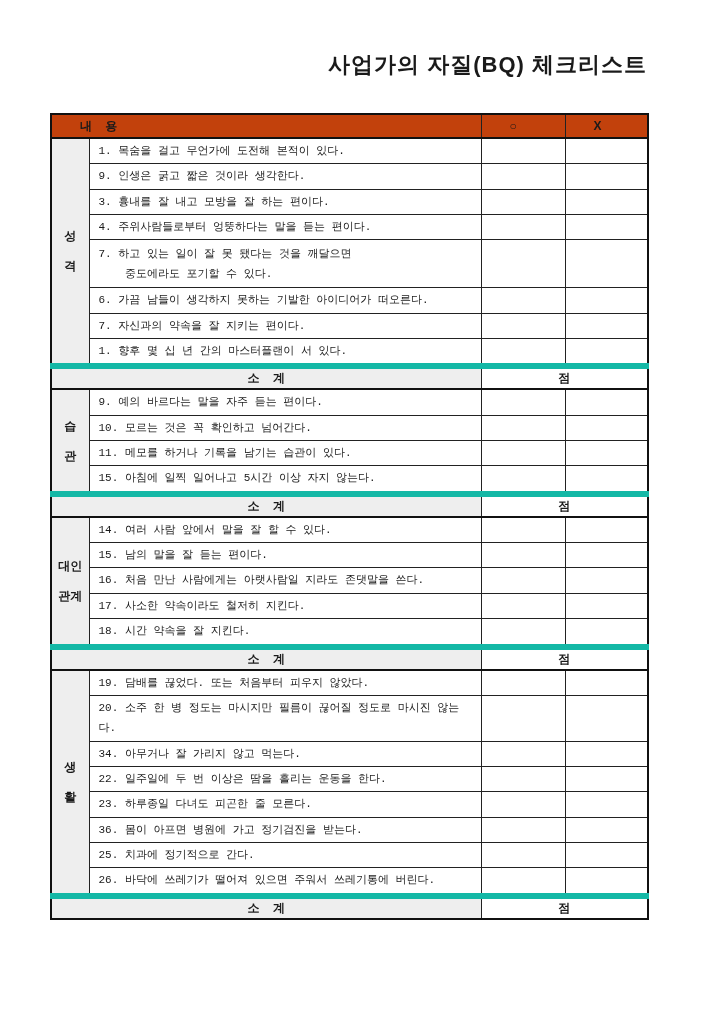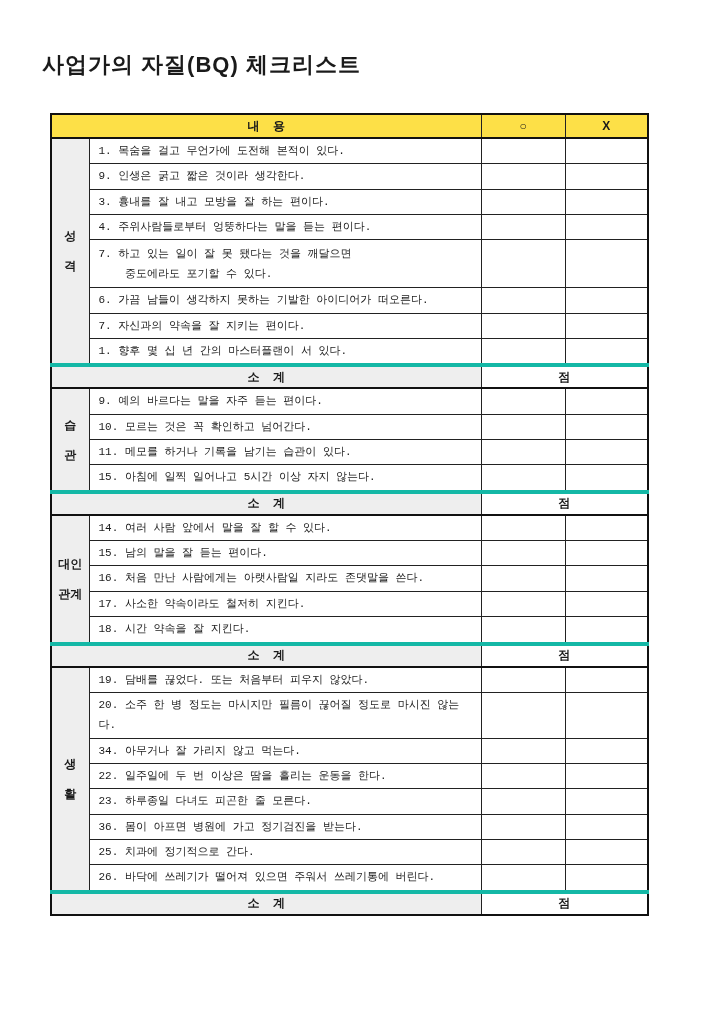--- a/index.html
+++ b/index.html
@@ -6,43 +6,44 @@
   html, body { margin: 0; padding: 0; }
   body {
     width: 720px; height: 1018px;
     background: #ffffff;
     font-family: "Liberation Sans", sans-serif;
     color: #1a1a1a;
     position: relative;
   }
   .page-title {
     position: absolute;
-    top: 50px; left: 42px; width: 597px;
-    text-align: left;
+    top: 50px; left: 50px; width: 597px;
+    text-align: right;
     font-size: 22px;
     font-weight: bold;
     letter-spacing: 1px;
   }
   table.checklist {
     position: absolute;
     top: 113px; left: 50px;
     width: 597px;
     border-collapse: collapse;
     table-layout: fixed;
     border: 2px solid #111;
   }
   th, td { border: 1px solid #222; padding: 0; }
   thead th {
-    background: #fde047;
+    background: #c2410c;
     font-size: 12px;
     font-weight: bold;
     height: 24px;
-    text-align: center;
+    text-align: left;
     vertical-align: middle;
     border-bottom: 2px solid #111;
+    padding-left: 28px;
   }
   .hdr-content { white-space: pre; }
   td.cat {
     background: #eeeeee;
     text-align: center;
     vertical-align: middle;
     font-weight: bold;
     font-size: 12px;
     white-space: pre-line;
     line-height: 2.5;
@@ -52,21 +53,21 @@
     padding: 2px 6px 2px 9px;
     vertical-align: middle;
     white-space: pre-wrap;
     line-height: 1.85;
     background: #ffffff;
     font-family: Liberation Mono, monospace;
   }
   tr.item-row { height: 25px; }
   tr.tall { height: 48px; }
   tr.sub { height: 23px; }
-  tr.sub td { border-top: 4px solid #14b8a6; border-bottom: 2px solid #111; margin-left: 24px; }
+  tr.sub td { border-top: 6px solid #14b8a6; border-bottom: 2px solid #111; margin-left: 24px; }
   td.sub-label {
     background: #eeeeee;
     font-weight: bold;
     font-size: 12px;
     text-align: center;
     vertical-align: middle;
     white-space: pre;
   }
   td.sub-value {
     background: #ffffff;

